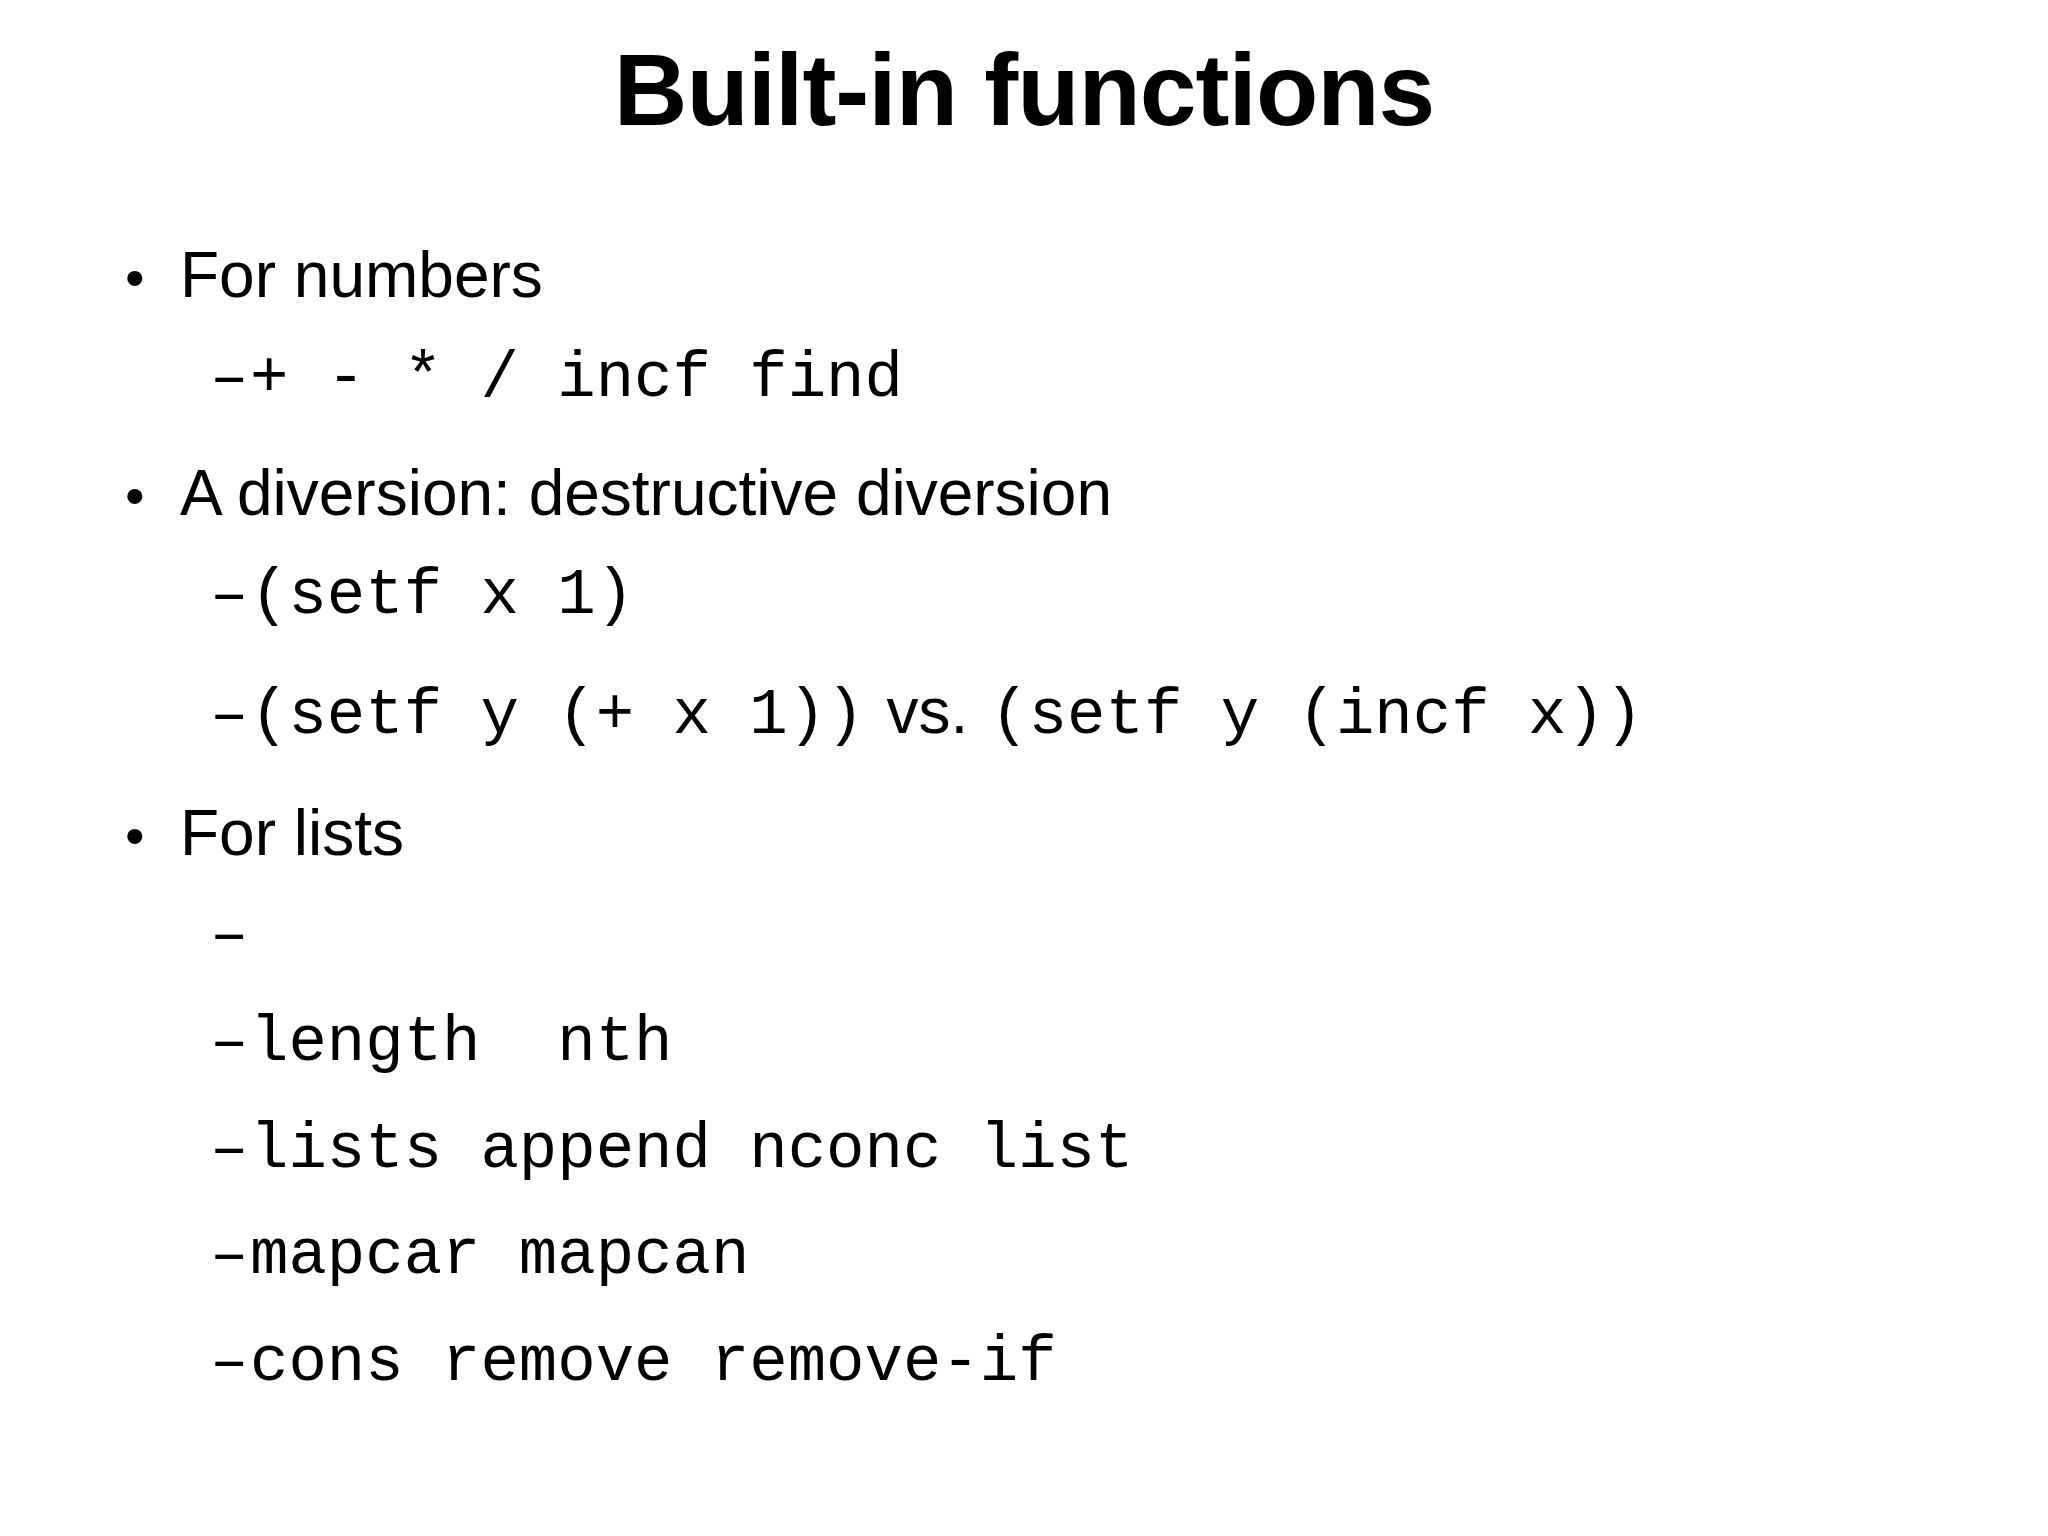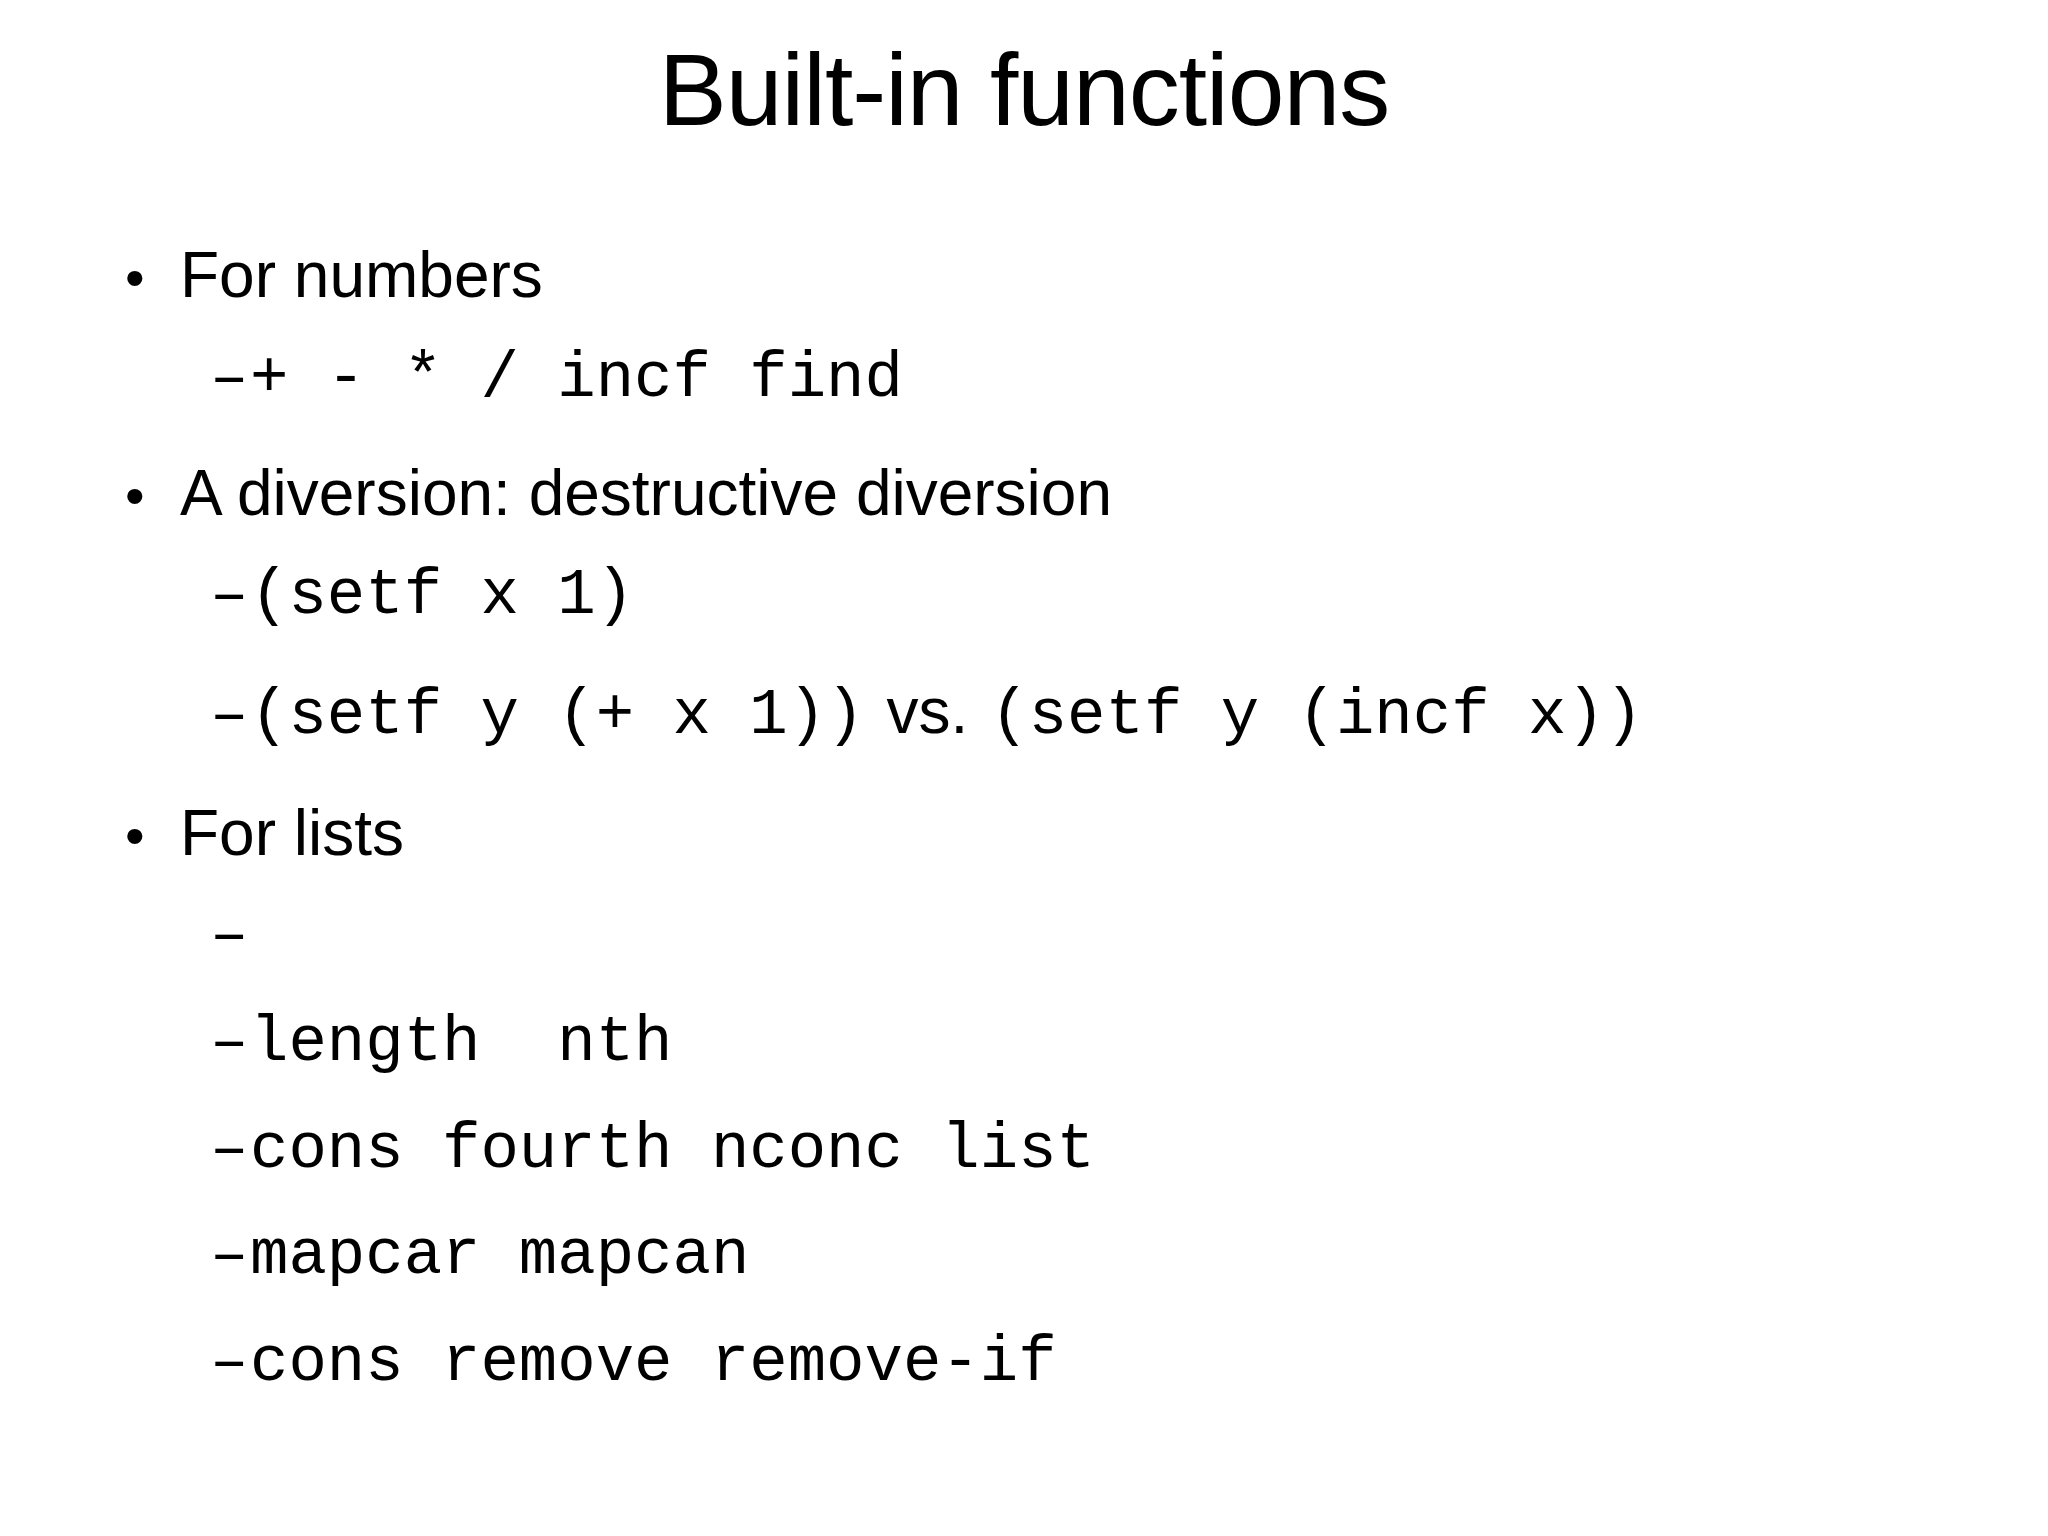--- a/index.html
+++ b/index.html
@@ -15,21 +15,21 @@
     color: #000000;
     font-family: "Liberation Sans", "DejaVu Sans", sans-serif;
     overflow: hidden;
     box-sizing: border-box;
   }
   .title {
     padding-top: 30px;
     text-align: center;
     font-size: 102px;
     line-height: 1.18;
-    font-weight: normal;
+    font-weight: bold;
     letter-spacing: -1px;
   }
   .content {
     padding-top: 50px;
   }
   
   .l1 {
     display: flex;
     align-items: baseline;
     padding-left: 125px;
@@ -105,21 +105,21 @@
     </div>
     <div class="l2">
       <span class="dash">–</span>
     </div>
     <div class="l2">
       <span class="dash">–</span>
       <span class="code">length  nth</span>
     </div>
     <div class="l2">
       <span class="dash">–</span>
-      <span class="code">cons fourth nconc list</span>
+      <span class="code">lists append nconc list</span>
     </div>
     <div class="l2">
       <span class="dash">–</span>
       <span class="code">mapcar mapcan</span>
     </div>
     <div class="l2">
       <span class="dash">–</span>
       <span class="code">cons remove remove-if</span>
     </div>
 

